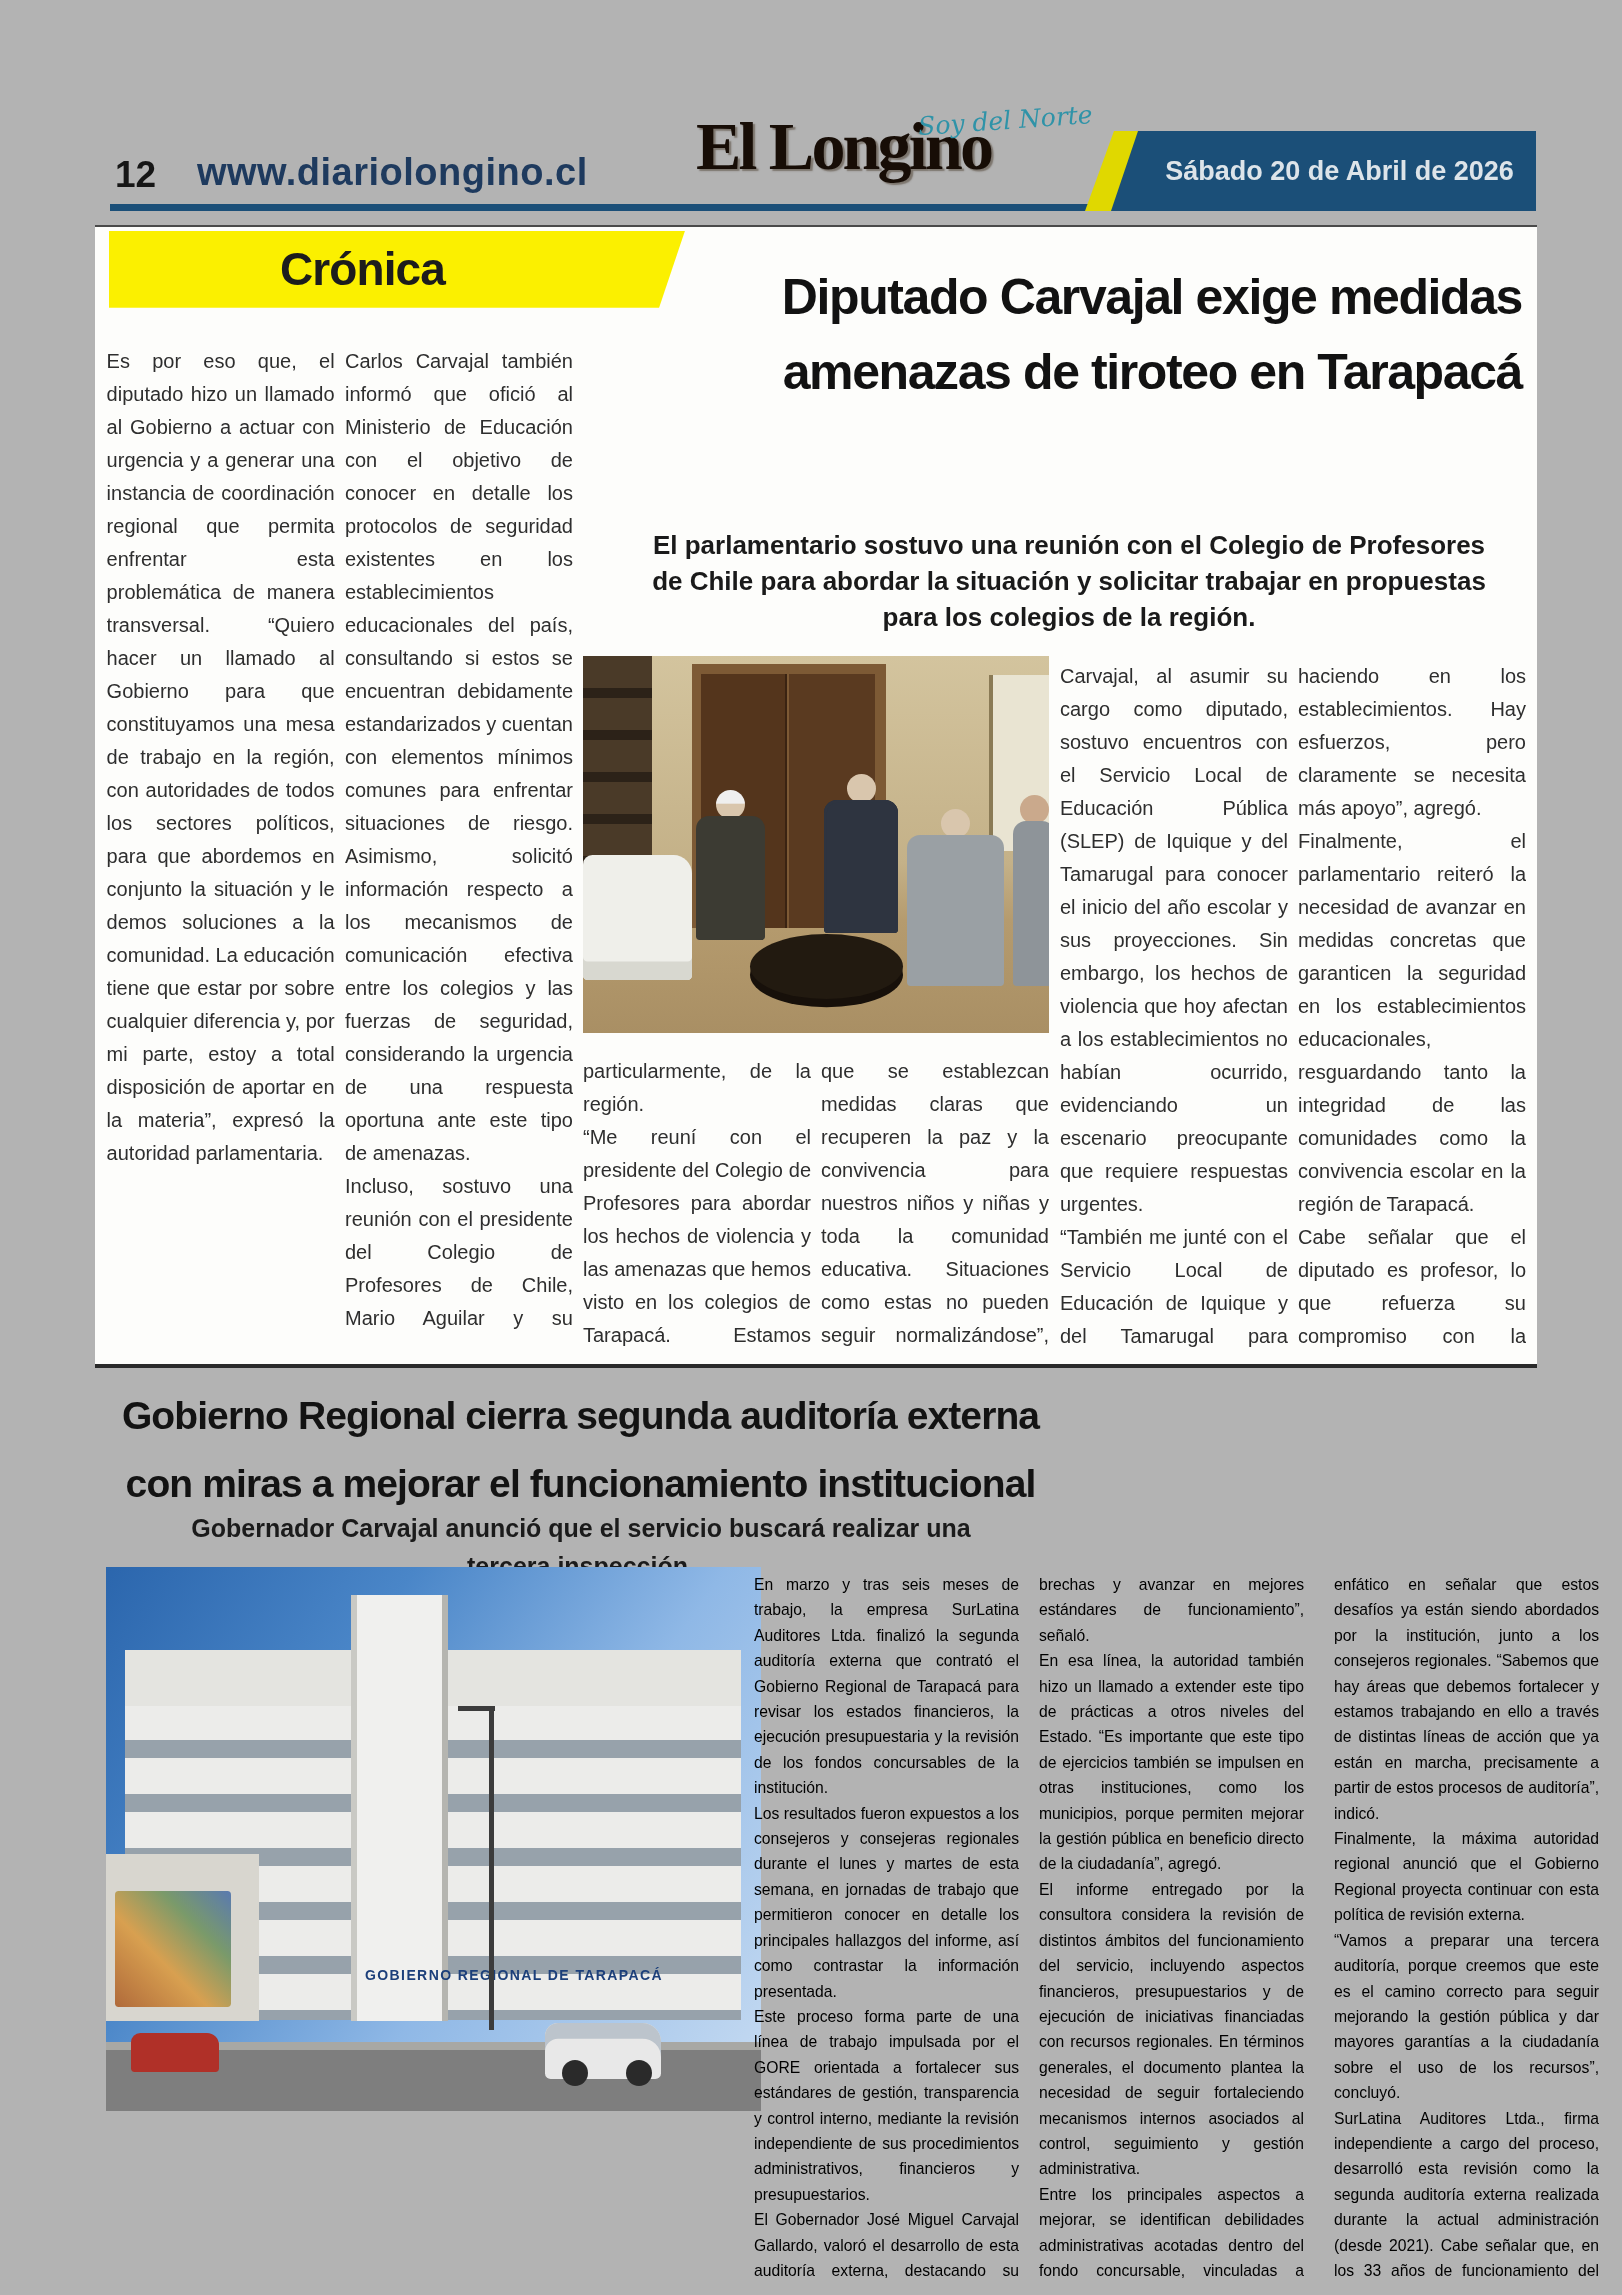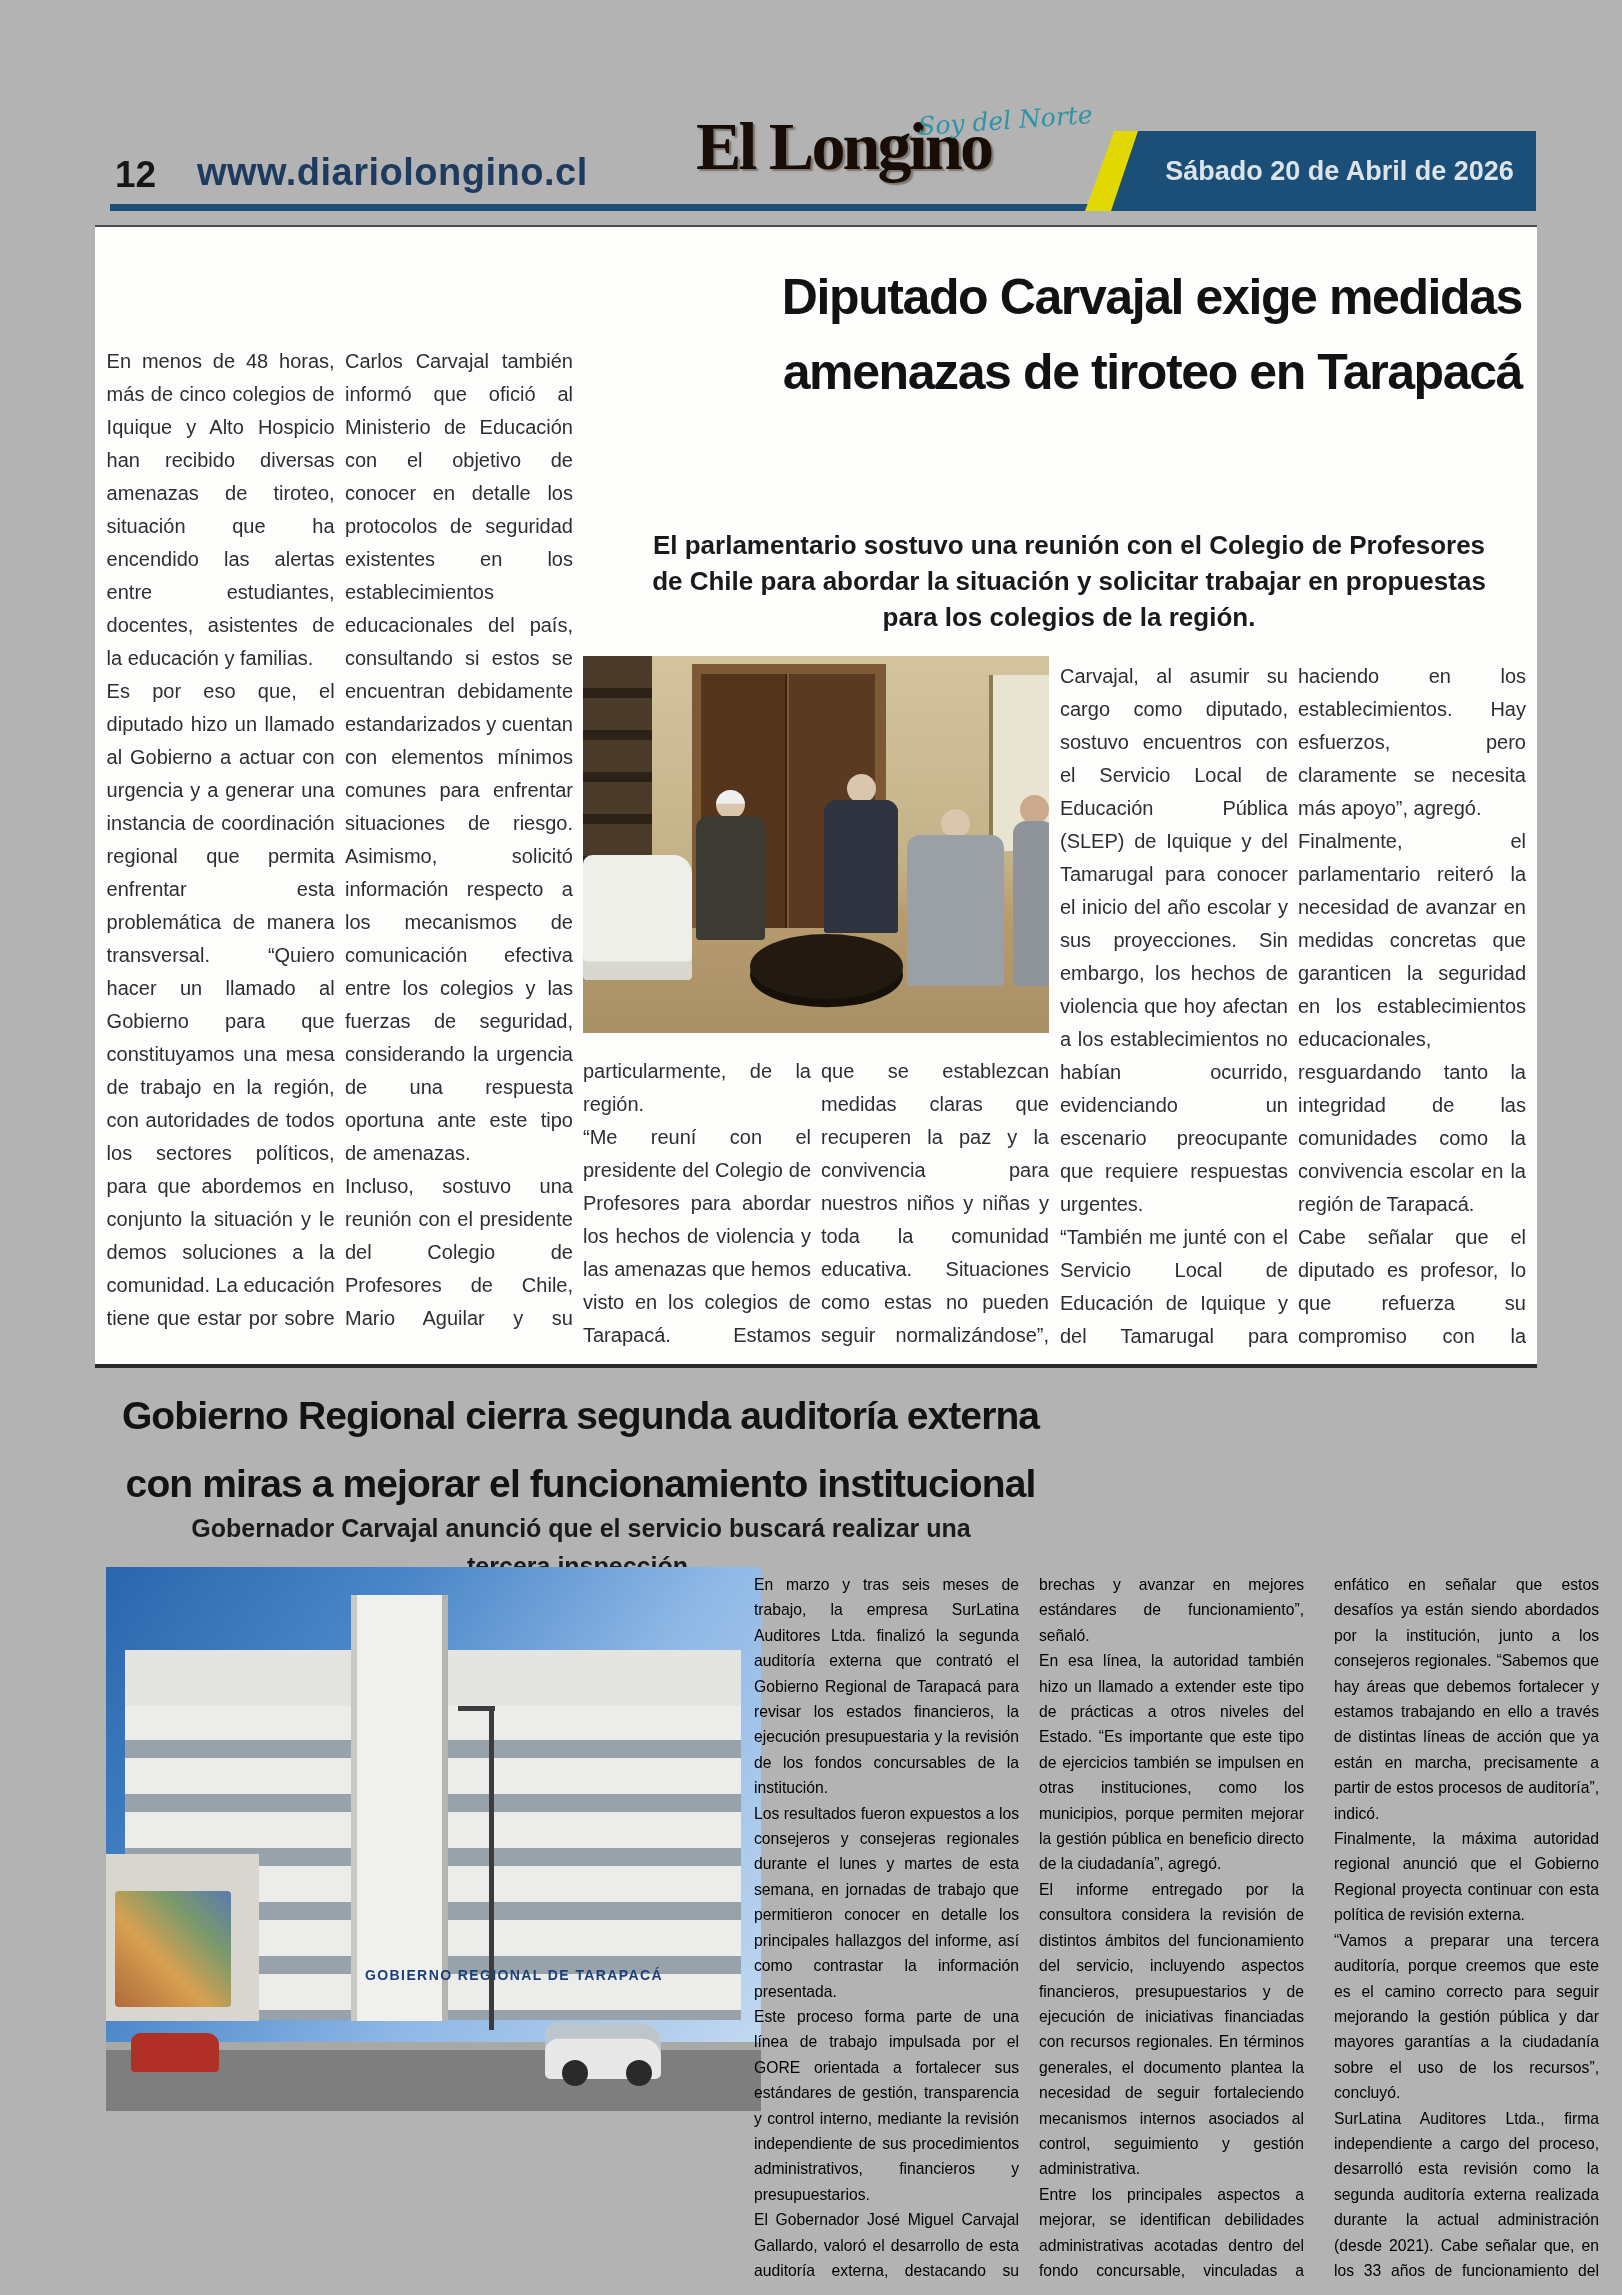--- a/index.html
+++ b/index.html
@@ -122,20 +122,23 @@
   <div class="site-url">www.diariolongino.cl</div>
   <div class="header-rule"></div>
   <div class="masthead">El Longino</div>
   <div class="masthead-tagline">Soy del Norte</div>
   <div class="datebox-accent"></div>
   <div class="datebox">
     <span class="date-text">Sábado 20 de Abril de 2026</span>
   </div>
 
   <div class="sheet">
+    <div class="cronica">
+      <span class="cronica-label">Crónica</span>
+    </div>
 
     <div class="a1-headline">
       <div>Diputado Carvajal exige medidas</div>
       <div>amenazas de tiroteo en Tarapacá</div>
     </div>
 
     <div class="a1-deck">
       <div>El parlamentario sostuvo una reunión con el Colegio de Profesores</div>
       <div>de Chile para abordar la situación y solicitar trabajar en propuestas</div>
       <div>para los colegios de la región.</div>
@@ -161,21 +164,20 @@
         <div class="fig-body"></div>
       </div>
       <div class="figure fig-4">
         <div class="fig-head"></div>
         <div class="fig-body"></div>
       </div>
       <div class="p1-table"></div>
     </div>
 
     <div class="tcol tcol-1">
-      <p>En menos de 48 horas, más de cinco colegios de Iquique y Alto Hospicio han recibido diversas amenazas de tiroteo, situación que ha encendido las alertas entre estudiantes, docentes, asistentes de la educación y familias.</p>
       <p>Es por eso que, el diputado hizo un llamado al Gobierno a actuar con urgencia y a generar una instancia de coordinación regional que permita enfrentar esta problemática de manera transversal. “Quiero hacer un llamado al Gobierno para que constituyamos una mesa de trabajo en la región, con autoridades de todos los sectores políticos, para que abordemos en conjunto la situación y le demos soluciones a la comunidad. La educación tiene que estar por sobre cualquier diferencia y, por mi parte, estoy a total disposición de aportar en la materia”, expresó la autoridad parlamentaria.</p>
 
     </div>
     <div class="tcol tcol-2">
       <p>Carlos Carvajal también informó que ofició al Ministerio de Educación con el objetivo de conocer en detalle los protocolos de seguridad existentes en los establecimientos educacionales del país, consultando si estos se encuentran debidamente estandarizados y cuentan con elementos mínimos comunes para enfrentar situaciones de riesgo. Asimismo, solicitó información respecto a los mecanismos de comunicación efectiva entre los colegios y las fuerzas de seguridad, considerando la urgencia de una respuesta oportuna ante este tipo de amenazas.</p>
       <p class="cont">Incluso, sostuvo una reunión con el presidente del Colegio de Profesores de Chile, Mario Aguilar y su vicepresidente Guido Reyes, en medio de la creciente preocupación por los hechos de violencia y amenazas de tiroteo que han afectado a establecimientos educacionales del país y,</p>
     </div>
     <div class="tcol tcol-3">
       <p>particularmente, de la región.</p>
       <p class="cont">“Me reuní con el presidente del Colegio de Profesores para abordar los hechos de violencia y las amenazas que hemos visto en los colegios de Tarapacá. Estamos preocupados por la situación y trabajando para</p>

